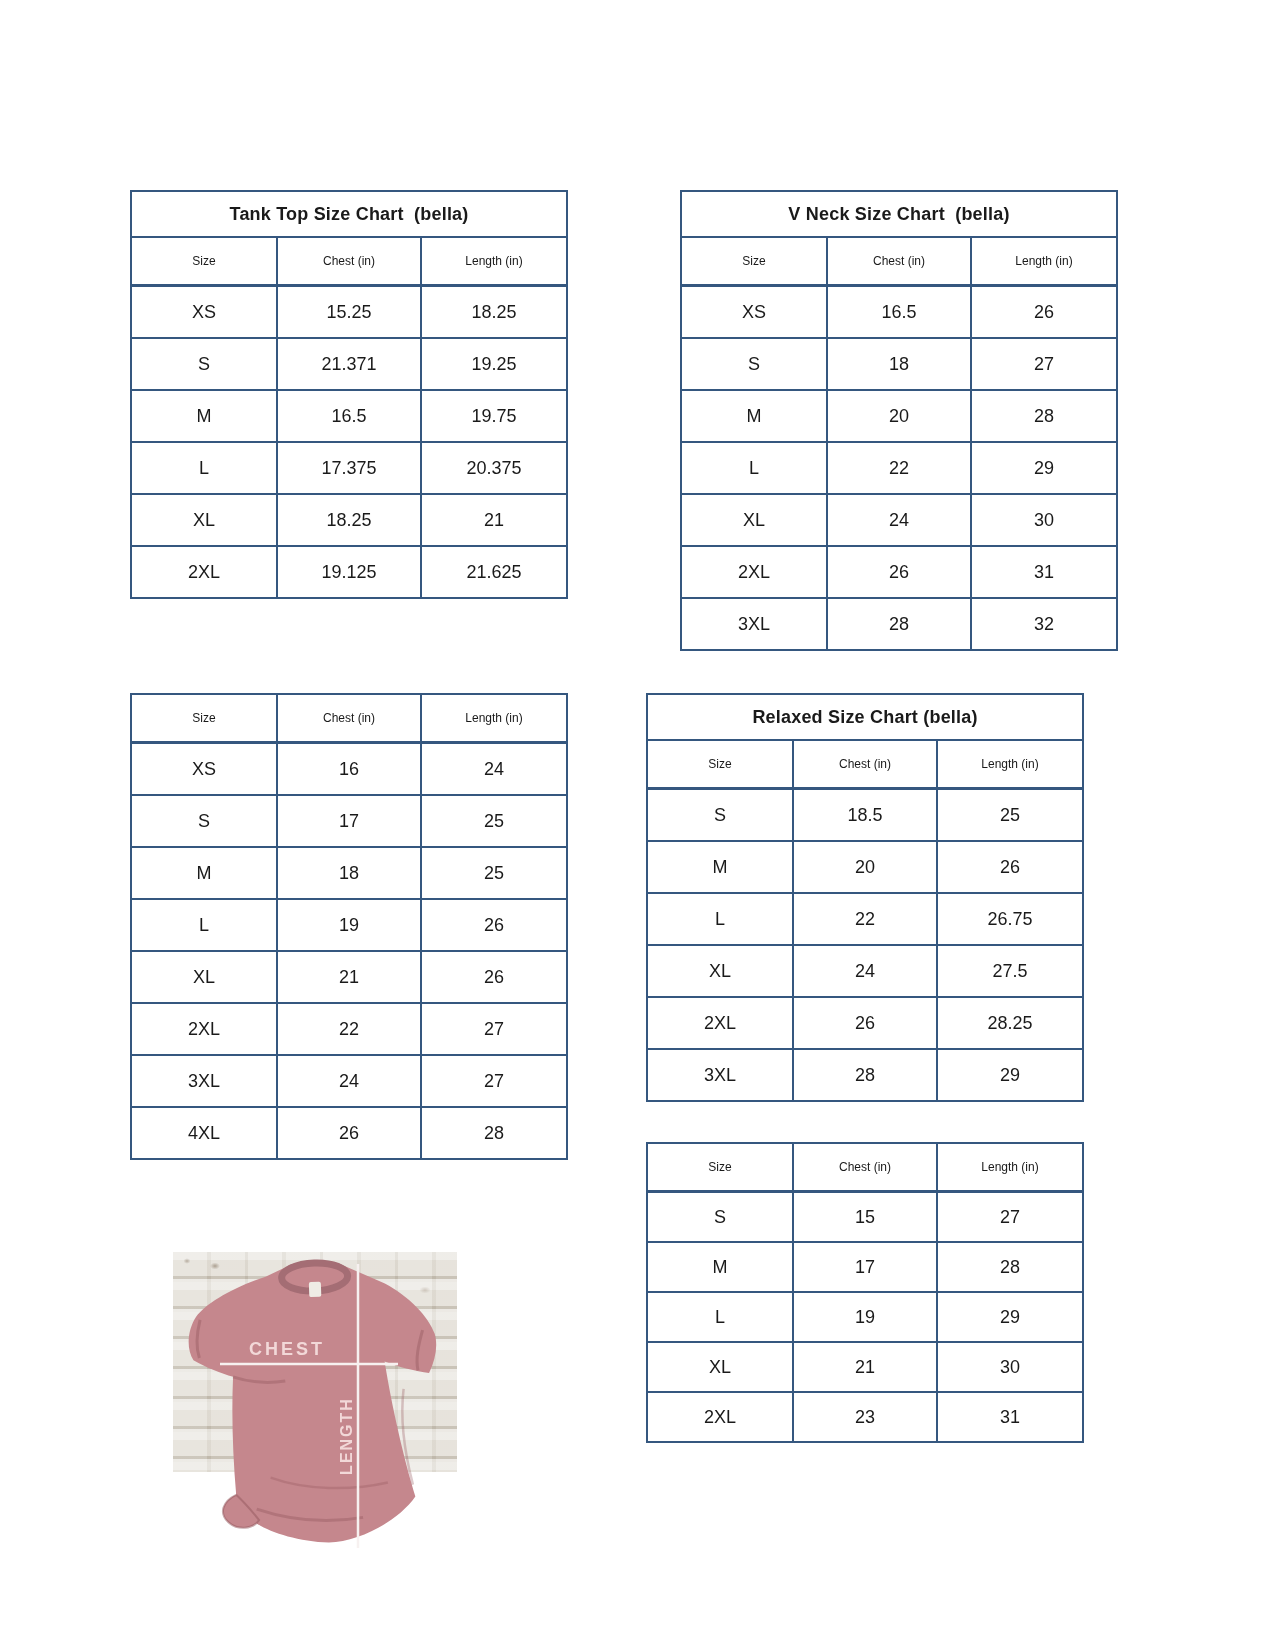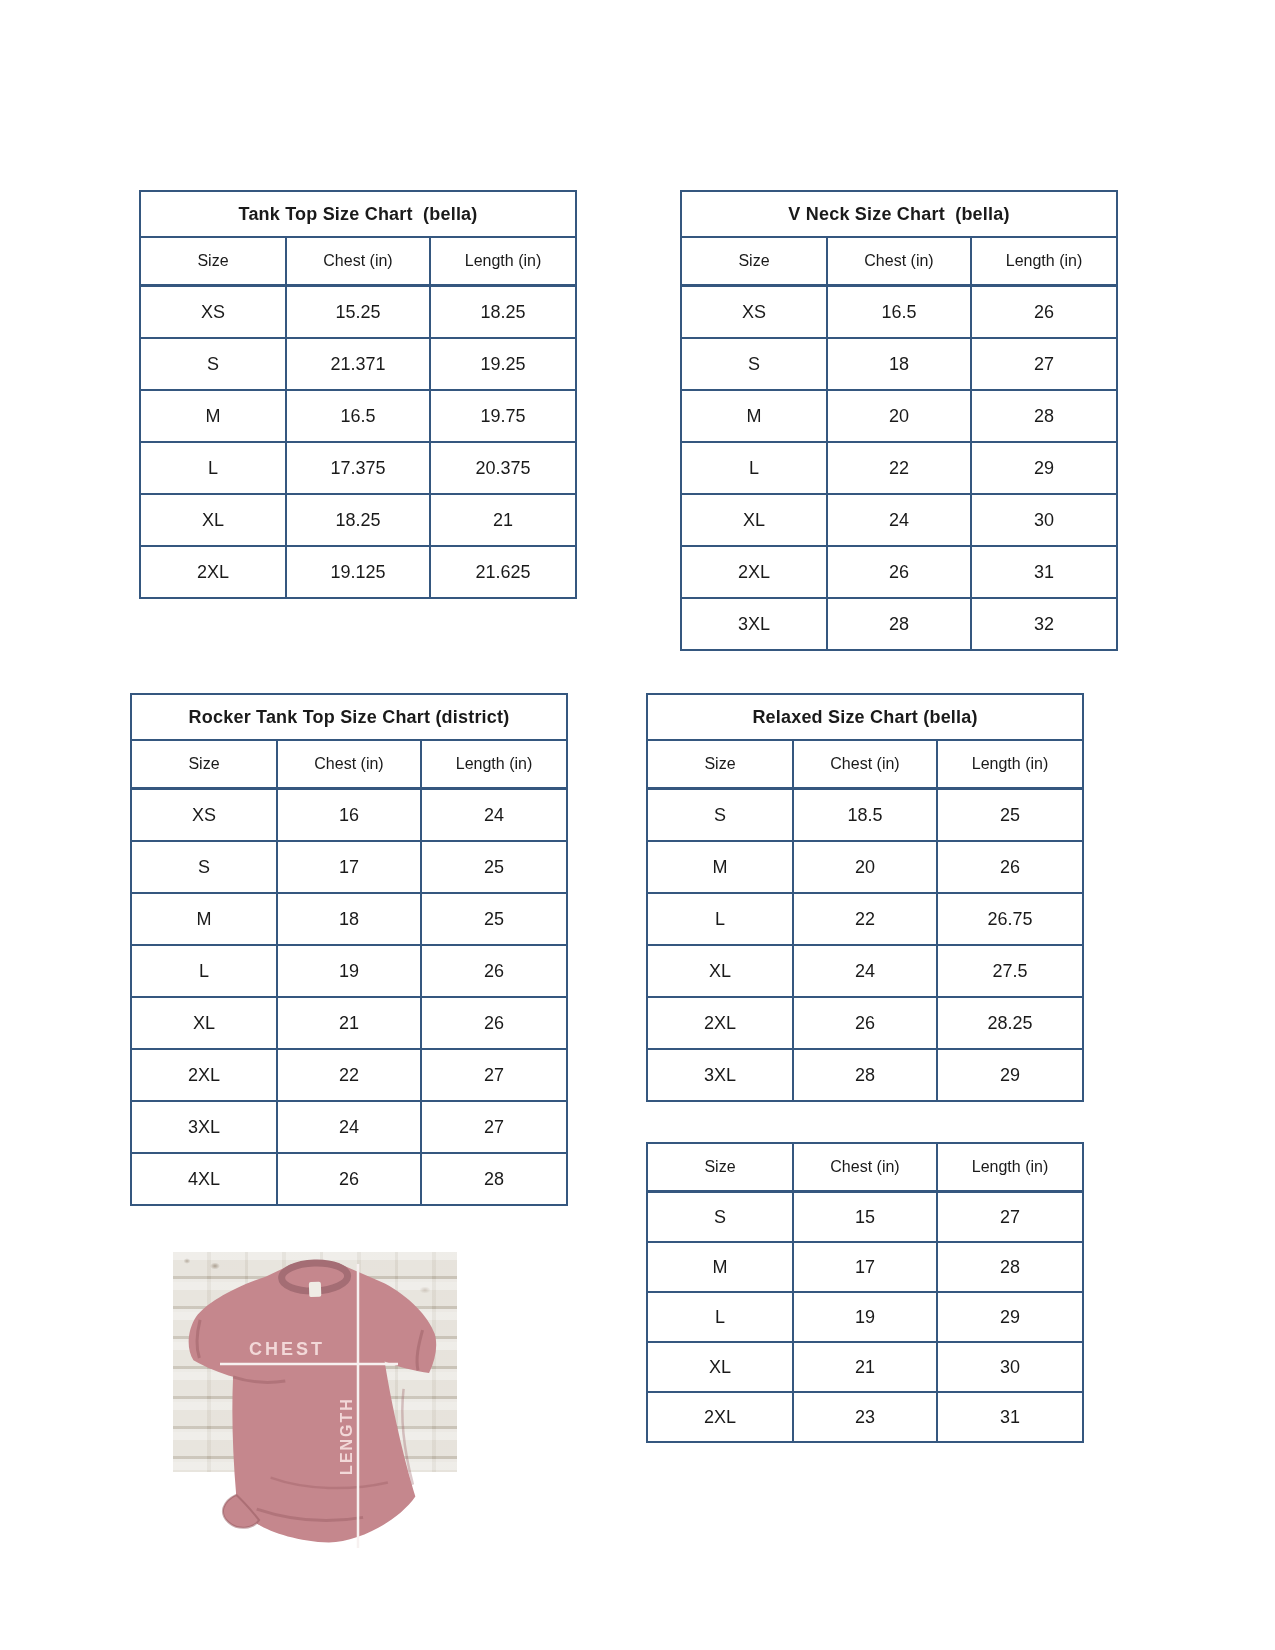--- a/index.html
+++ b/index.html
@@ -29,26 +29,26 @@
   td.title-cell{
     font-weight:bold;
     font-size:20px;
     height:44px;
     white-space:pre-wrap;
     letter-spacing:.2px;
   }
   tr.header-row td{
     height:46px;
     border-bottom-width:3px;
-    font-size:16px;
+    font-size:12px;
   }
   tr.data-row td{height:50px;}
   #t5 tr.data-row td{height:48px;}
 
-  #t1{left:139px;top:190px;padding-left:24px;}
+  #t1{left:130px;top:190px;padding-left:24px;}
   #t2{left:680px;top:190px;}
   #t3{left:130px;top:693px;}
   #t4{left:646px;top:693px;}
   #t5{left:646px;top:1142px;}
 
   .photo{
     position:absolute;left:173px;top:1252px;width:284px;height:220px;
     background:
       radial-gradient(ellipse 7px 5px at 42px 14px, rgba(122,103,82,.55), transparent 70%),
       radial-gradient(ellipse 5px 4px at 14px 9px,  rgba(122,103,82,.45), transparent 70%),
@@ -167,23 +167,20 @@
         </tr>
       </tbody>
     </table>
   <table id="t3" class="size-table">
       <colgroup>
         <col style="width: 146px;">
         <col style="width: 144px;">
         <col style="width: 146px;">
       </colgroup>
       <tbody>
-        <tr class="title-row">
-          <td colspan="3" class="title-cell">Rocker Tank Top Size Chart (district)</td>
-        </tr>
         <tr class="header-row">
           <td>Size</td>
           <td>Chest (in)</td>
           <td>Length (in)</td>
         </tr>
         <tr class="data-row">
           <td>XS</td>
           <td>16</td>
           <td>24</td>
         </tr>

